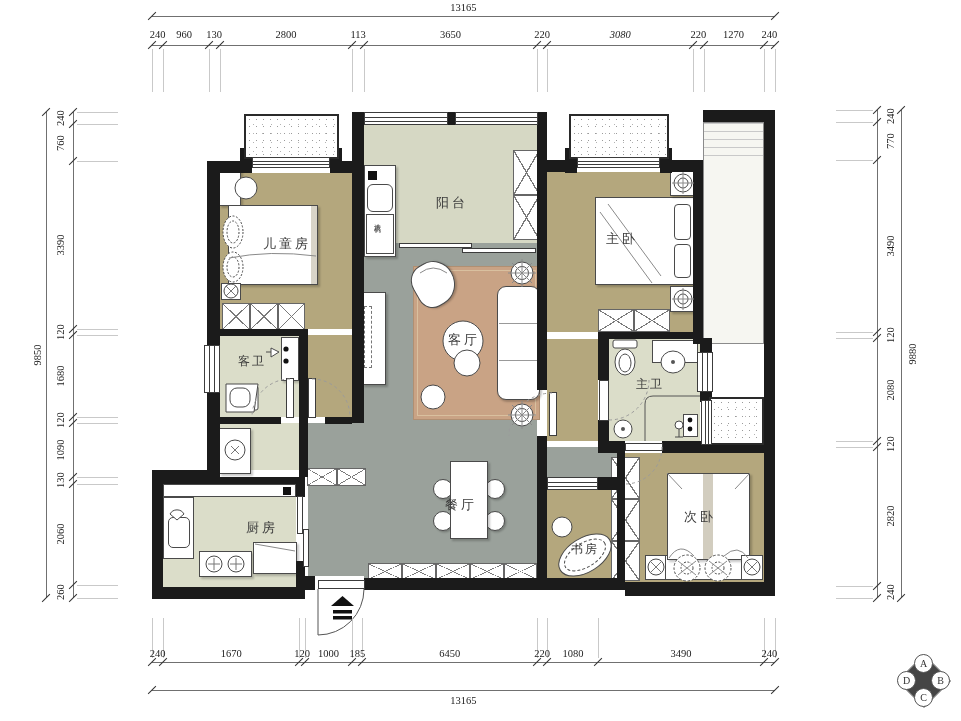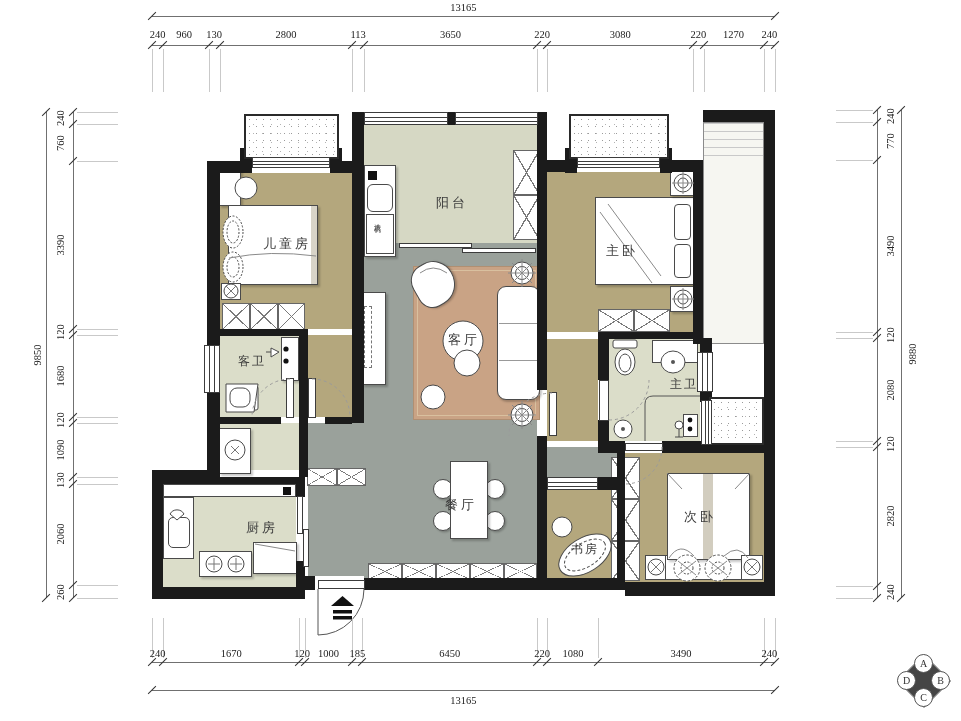--- a/index.html
+++ b/index.html
@@ -324,24 +324,24 @@
       <g>
         <polygon points="331,606 354,606 342.5,596" fill="#111"></polygon>
         <rect x="333" y="610" width="19" height="3.5" fill="#111"></rect>
         <rect x="333" y="616" width="19" height="3.5" fill="#111"></rect>
       </g>
     </g>
   </svg>
 
   <span class="rl" style="left:287px;top:243px">儿童房</span>
   <span class="rl" style="left:452px;top:202px">阳台</span>
-  <span class="rl" style="left:622px;top:250px">主卧</span>
+  <span class="rl" style="left:622px;top:238px">主卧</span>
   <span class="rl sm" style="left:252px;top:361px">客卫</span>
   <span class="rl" style="left:464px;top:339px">客厅</span>
-  <span class="rl sm" style="left:684px;top:384px">主卫</span>
+  <span class="rl sm" style="left:650px;top:384px">主卫</span>
   <span class="rl" style="left:262px;top:527px">厨房</span>
   <span class="rl" style="left:461px;top:504px">餐厅</span>
   <span class="rl sm" style="left:585px;top:549px">书房</span>
   <span class="rl" style="left:700px;top:516px">次卧</span>
 
   <div id="dims">
       <div class="dline" style="left: 152px; top: 45px; width: 622.968px; height: 1px;"></div>
       <div class="dline" style="left: 152px; top: 16px; width: 622.968px; height: 1px;"></div>
       <div class="tick" style="left: 152px; top: 16px;"></div>
       <div class="tick" style="left: 774.968px; top: 16px;"></div>
@@ -370,21 +370,21 @@
       <div class="ext" style="left: 763.611px; top: 49px; width: 1px; height: 43px;"></div>
       <div class="tick" style="left: 774.968px; top: 45px;"></div>
       <div class="ext" style="left: 774.968px; top: 49px; width: 1px; height: 43px;"></div>
       <span class="dimlab" style="left: 157.678px; top: 34px;">240</span>
       <span class="dimlab" style="left: 184px; top: 34px;">960</span>
       <span class="dimlab" style="left: 214.226px; top: 34px;">130</span>
       <span class="dimlab" style="left: 285.916px; top: 34px;">2800</span>
       <span class="dimlab" style="left: 358.197px; top: 34px;">113</span>
       <span class="dimlab" style="left: 450.589px; top: 34px;">3650</span>
       <span class="dimlab" style="left: 542.153px; top: 34px;">220</span>
-      <span class="dimlab" style="left: 620.231px; top: 34px;">3080</span>
+      <span class="dimlab" style="left: 620.231px; top: 34px; font-style: italic;">3080</span>
       <span class="dimlab" style="left: 698.309px; top: 34px;">220</span>
       <span class="dimlab" style="left: 733.563px; top: 34px;">1270</span>
       <span class="dimlab" style="left: 769.289px; top: 34px;">240</span>
       <div class="dline" style="left: 152px; top: 662px; width: 622.968px; height: 1px;"></div>
       <div class="dline" style="left: 152px; top: 690px; width: 622.968px; height: 1px;"></div>
       <div class="tick" style="left: 152px; top: 690px;"></div>
       <div class="tick" style="left: 774.968px; top: 690px;"></div>
       <span class="dimlab" style="left: 463.484px; top: 700px;">13165</span>
       <div class="tick" style="left: 152px; top: 662px;"></div>
       <div class="ext" style="left: 152px; top: 618px; width: 1px; height: 40px;"></div>

